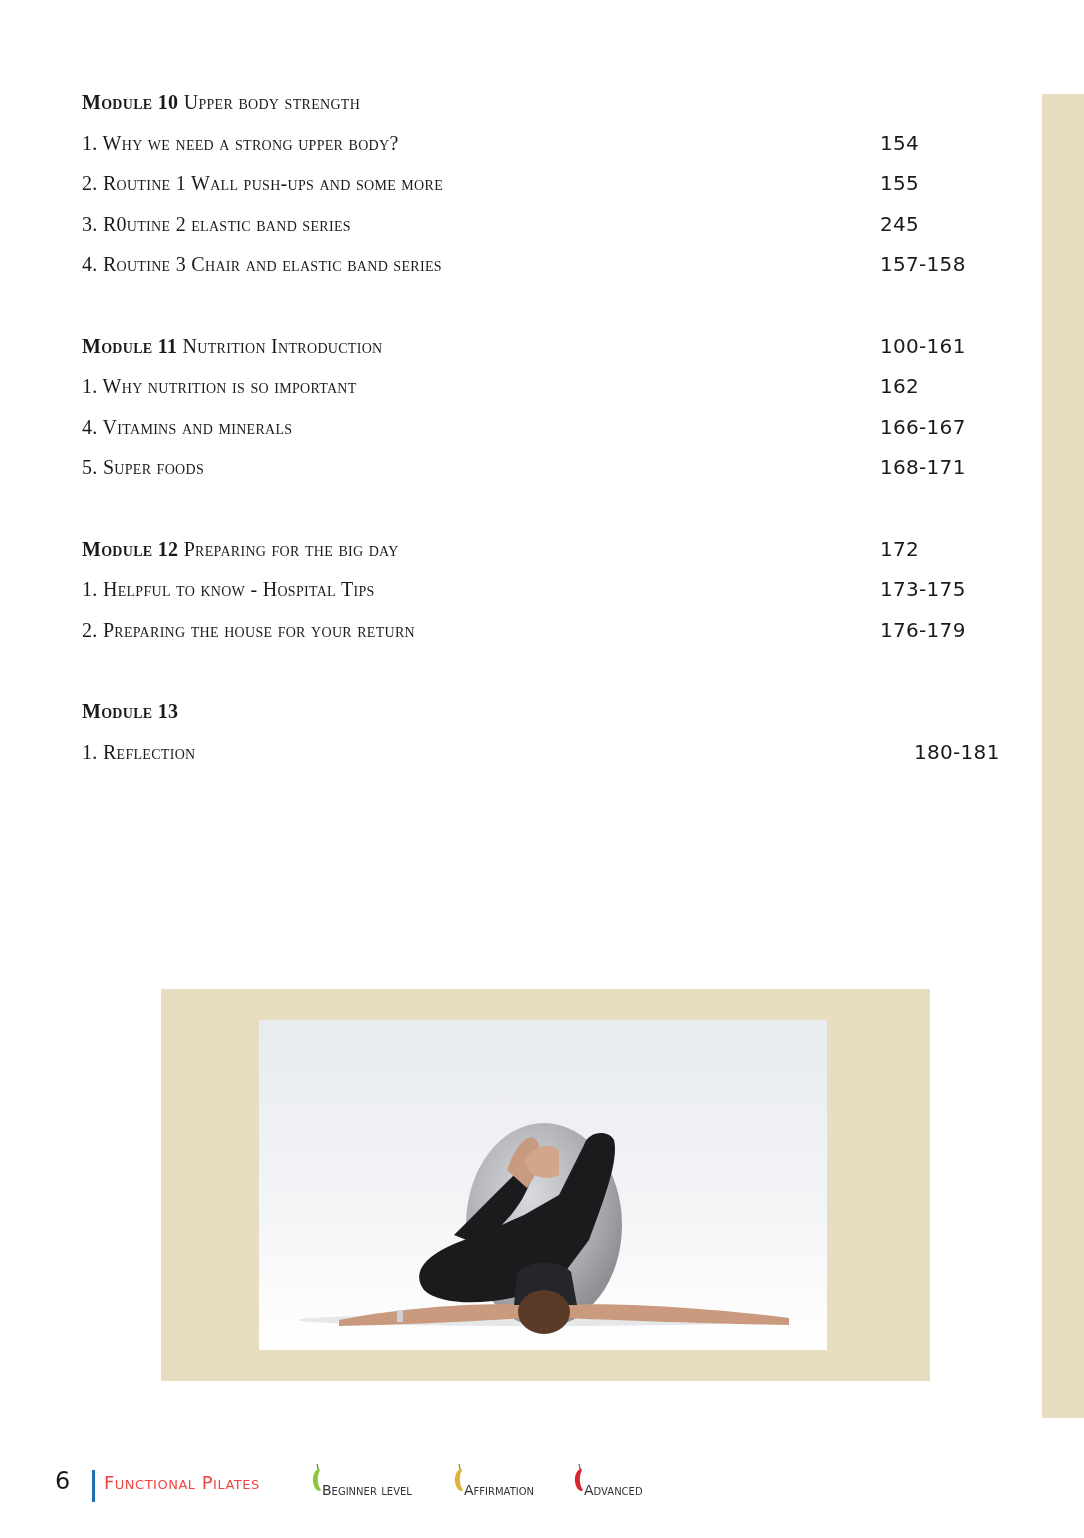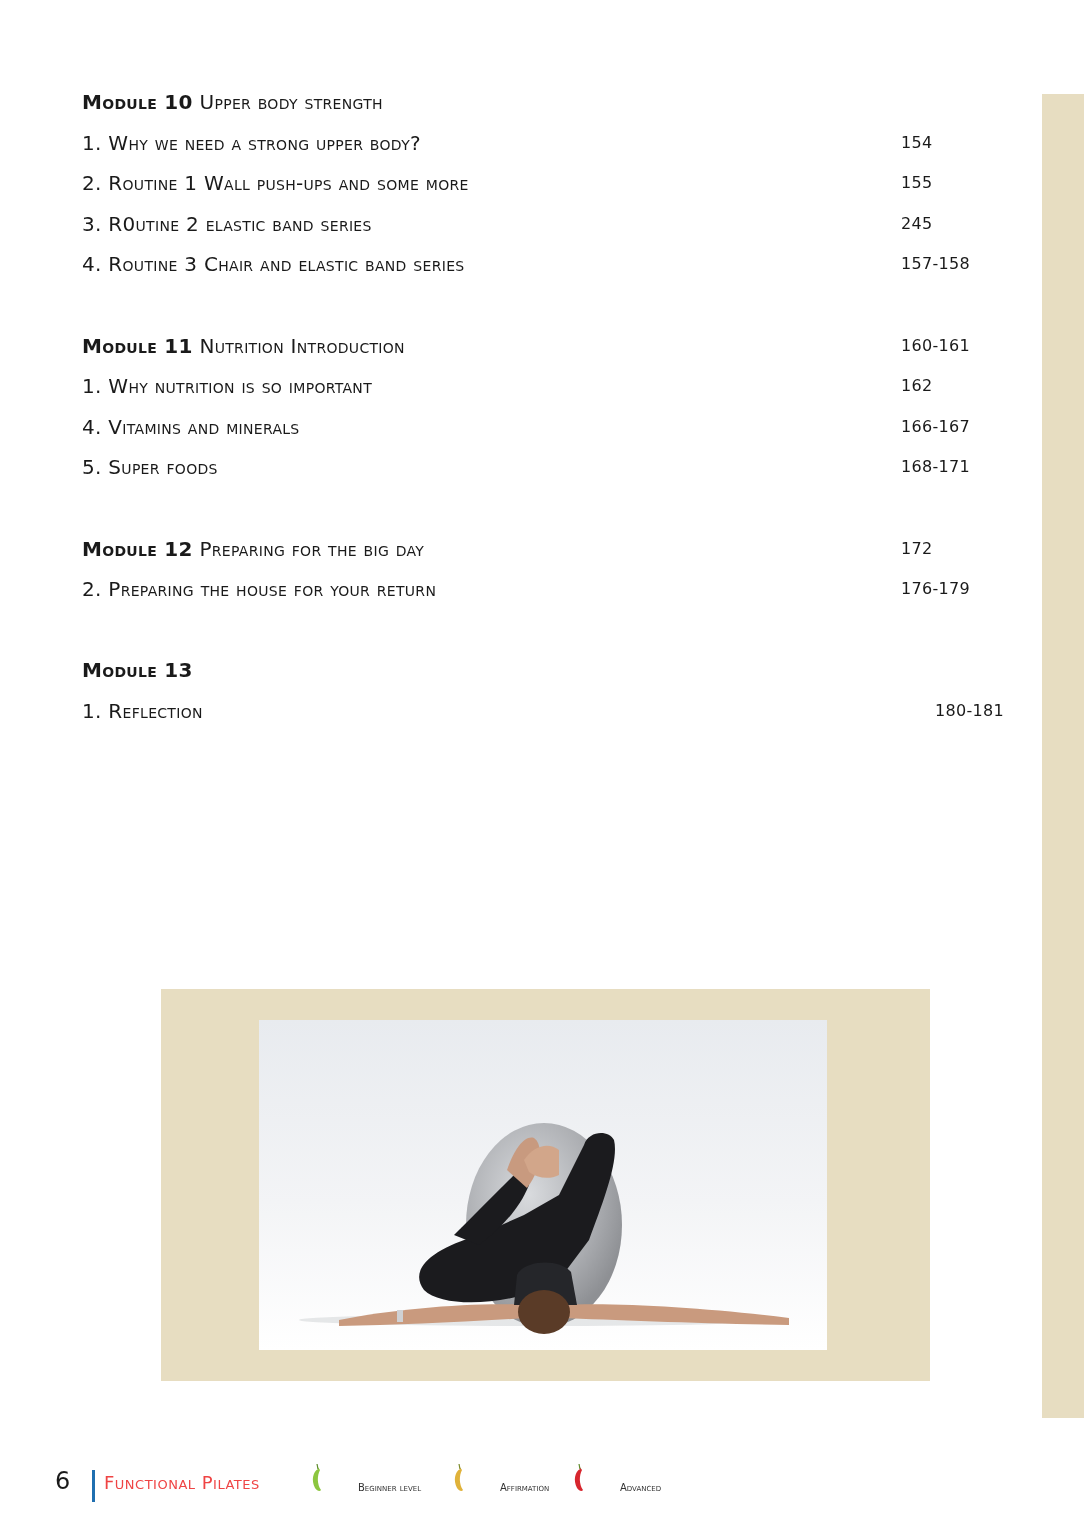--- a/index.html
+++ b/index.html
@@ -11,22 +11,22 @@
     .sidebar-strip {
       position: absolute; left: 1042px; top: 94px; width: 42px; height: 1324px;
       background: #e7ddc1;
     }
     .toc { position: absolute; left: 82px; top: 84px; width: 900px; }
     .row {
       position: relative; height: 40.6px; line-height: 36px;
       font-variant: small-caps; font-size: 20px; letter-spacing: 0.3px;
       white-space: nowrap;
     }
-    .row .title { position: absolute; left: 0; top: 0; }
-    .row .page { position: absolute; left: 798px; top: 0; font-variant: normal; font-size: 16px; margin-left: 21px; }
+    .row .title { position: absolute; left: 0; top: 0; font-family: Liberation Serif, serif; }
+    .row .page { position: absolute; left: 798px; top: 0; font-variant: normal; font-size: 20px; }
     .row .page.shift { left: 832px; }
     .module-row .mod { font-weight: bold; }
     .module-row .modname { font-weight: normal; }
     .gap { height: 40.6px; }
 
     .photo-frame {
       position: absolute; left: 161px; top: 989px; width: 769px; height: 392px;
       background: #e7ddc1;
     }
     .photo {
@@ -44,22 +44,22 @@
     .footer-divider {
       position: absolute; left: 92px; top: 8px; width: 3px; height: 32px; background: #1f6fb0;
     }
     .book-title {
       position: absolute; left: 104px; top: 10px; font-size: 18px; color: #ef4444;
       font-variant: small-caps; letter-spacing: 0.5px;
     }
     .legend-item { position: absolute; top: 2px; height: 34px; }
     .legend-item .chili { position: absolute; left: 0; top: 0; }
     .legend-item .lbl {
-      position: absolute; left: 13px; top: 18px; font-size: 10px; color: #333;
-      font-variant: small-caps; white-space: nowrap; margin-left: 36px;
+      position: absolute; left: 13px; top: 18px; font-size: 14px; color: #333;
+      font-variant: small-caps; white-space: nowrap;
     }
   </style>
 </head>
 <body>
 
 <div class="sidebar-strip"></div>
 
 <div class="toc">
 
   <div class="row module-row">
@@ -79,40 +79,44 @@
       <span class="page">245</span>
     </div>
   <div class="row">
       <span class="title">4. Routine  3 Chair and elastic band series</span>
       <span class="page">157-158</span>
     </div>
   <div class="gap"></div>
 
   <div class="row module-row">
     <span class="title"><span class="mod">Module 11</span> <span class="modname">Nutrition Introduction</span></span>
-    <span class="page">160-161</span>
+    <span class="page">100-161</span>
   </div>
   <div class="row">
       <span class="title">1. Why nutrition is so important</span>
       <span class="page">162</span>
     </div>
   <div class="row">
       <span class="title">4. Vitamins and minerals</span>
       <span class="page">166-167</span>
     </div>
   <div class="row">
       <span class="title">5. Super foods</span>
       <span class="page">168-171</span>
     </div>
   <div class="gap"></div>
 
   <div class="row module-row">
     <span class="title"><span class="mod">Module 12</span> <span class="modname">Preparing for the big day</span></span>
     <span class="page">172</span>
   </div>
+  <div class="row">
+      <span class="title">1. Helpful to know - Hospital Tips</span>
+      <span class="page">173-175</span>
+    </div>
   <div class="row">
       <span class="title">2. Preparing the house for your return</span>
       <span class="page">176-179</span>
     </div>
   <div class="gap"></div>
 
   <div class="row module-row">
     <span class="title"><span class="mod">Module 13</span> <span class="modname"></span></span>
     <span class="page"></span>
   </div>

